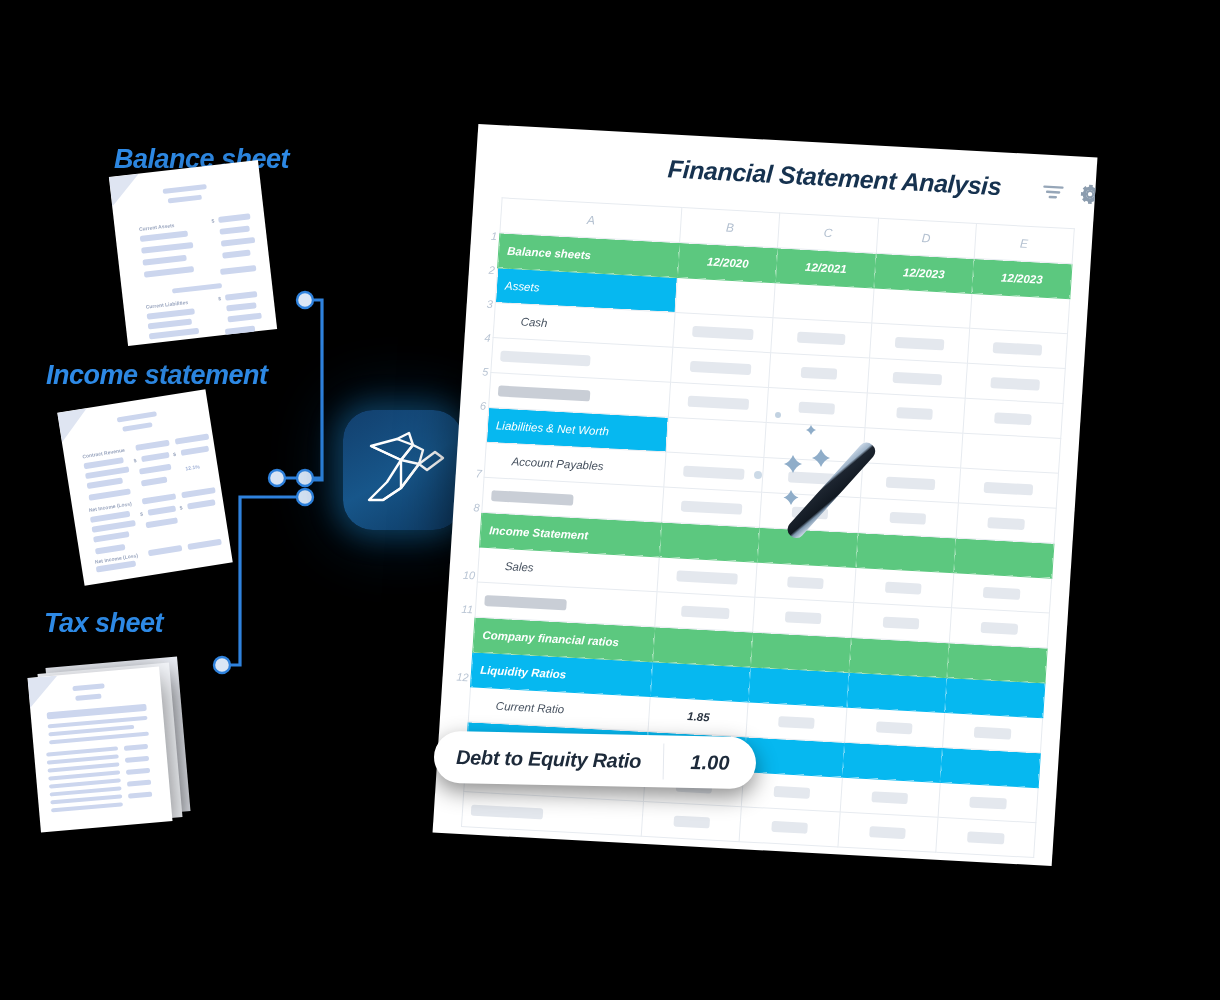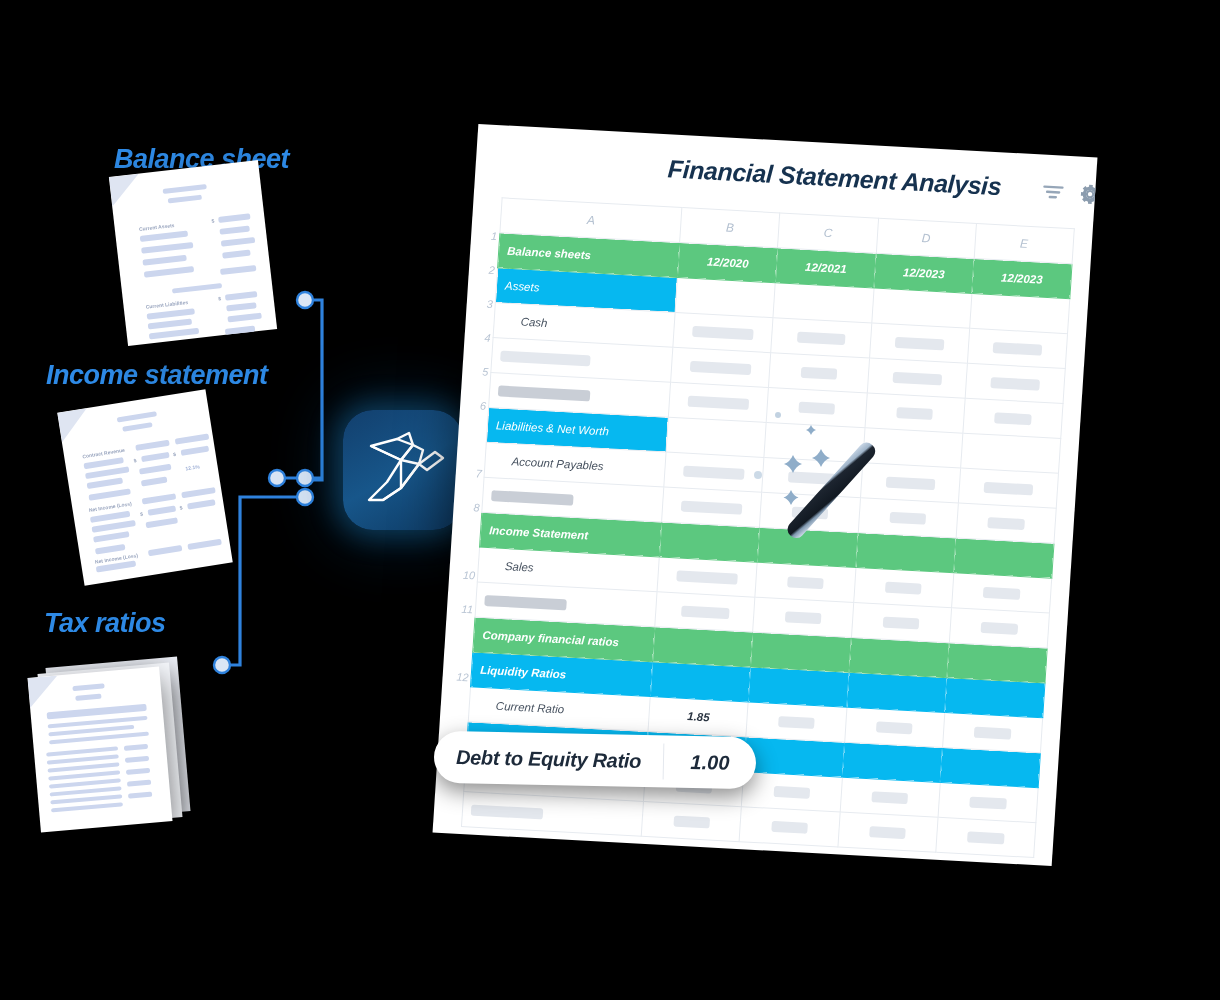--- a/index.html
+++ b/index.html
@@ -128,21 +128,21 @@
   #callout .co-div{width:1.5px;height:36px;background:#e4e8ee;}
   #callout .co-value{
     width:92px;text-align:center;font-size:20px;font-weight:bold;font-style:italic;color:#1d2a3a;
   }
 </style>
 </head>
 <body>
 
 <div class="doc-label" id="lbl-balance">Balance sheet</div>
 <div class="doc-label" id="lbl-income">Income statement</div>
-<div class="doc-label" id="lbl-tax">Tax ratios</div>
+<div class="doc-label" id="lbl-tax">Tax sheet</div>
 
 <div class="paper" id="doc-balance">
   <div class="fold"></div>
   <div class="line" style="left:52px;top:18px;width:44px;height:5px;"></div>
   <div class="line" style="left:56px;top:28px;width:34px;height:5px;"></div>
   <div class="tline" style="left:24px;top:52px;">Current Assets</div>
   <div class="line" style="left:24px;top:62px;width:48px;"></div>
   <div class="line" style="left:24px;top:74px;width:52px;"></div>
   <div class="line" style="left:24px;top:86px;width:44px;"></div>
   <div class="line" style="left:24px;top:98px;width:50px;"></div>

